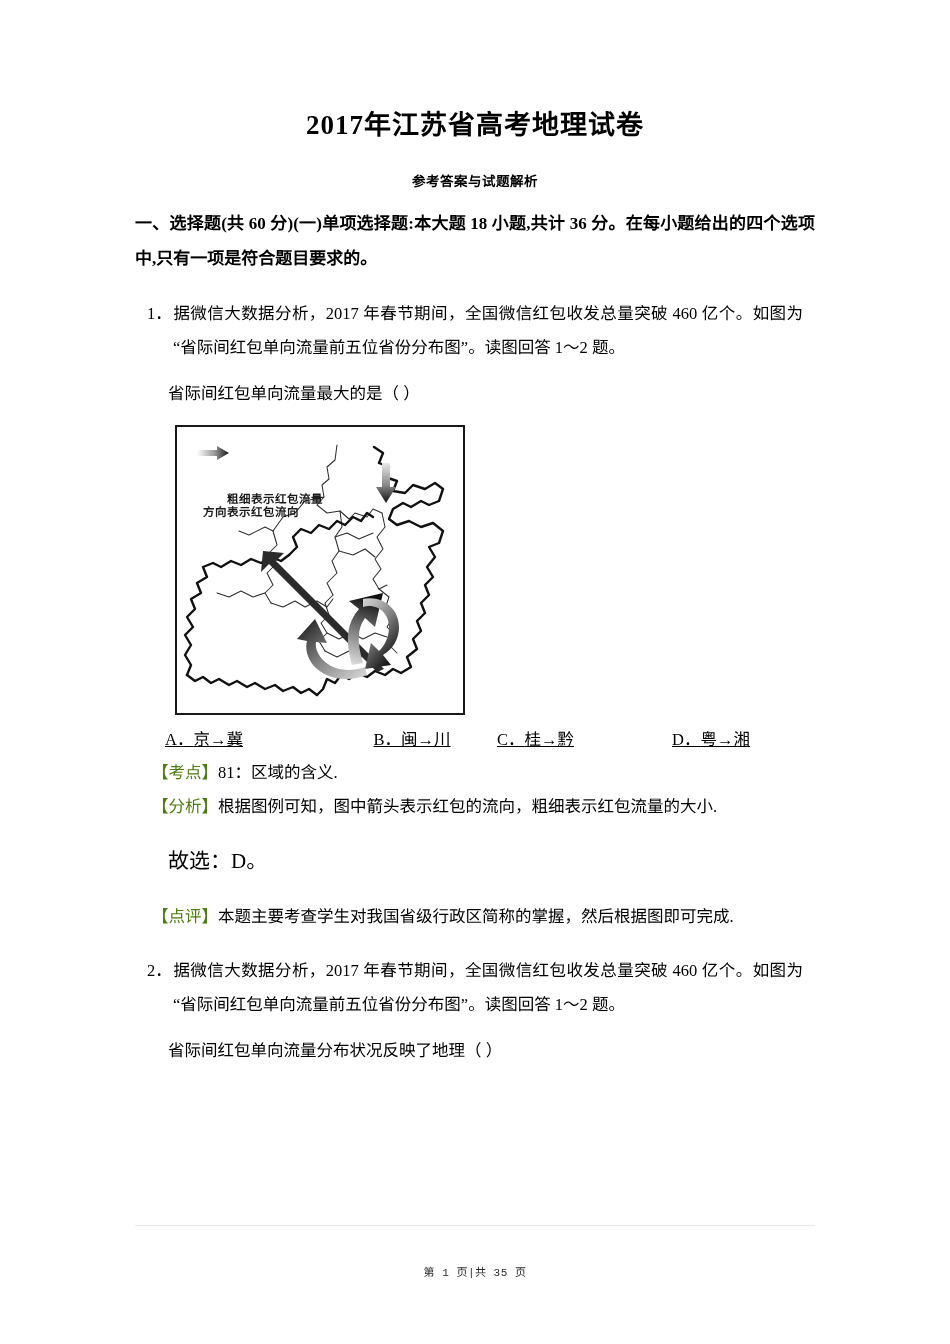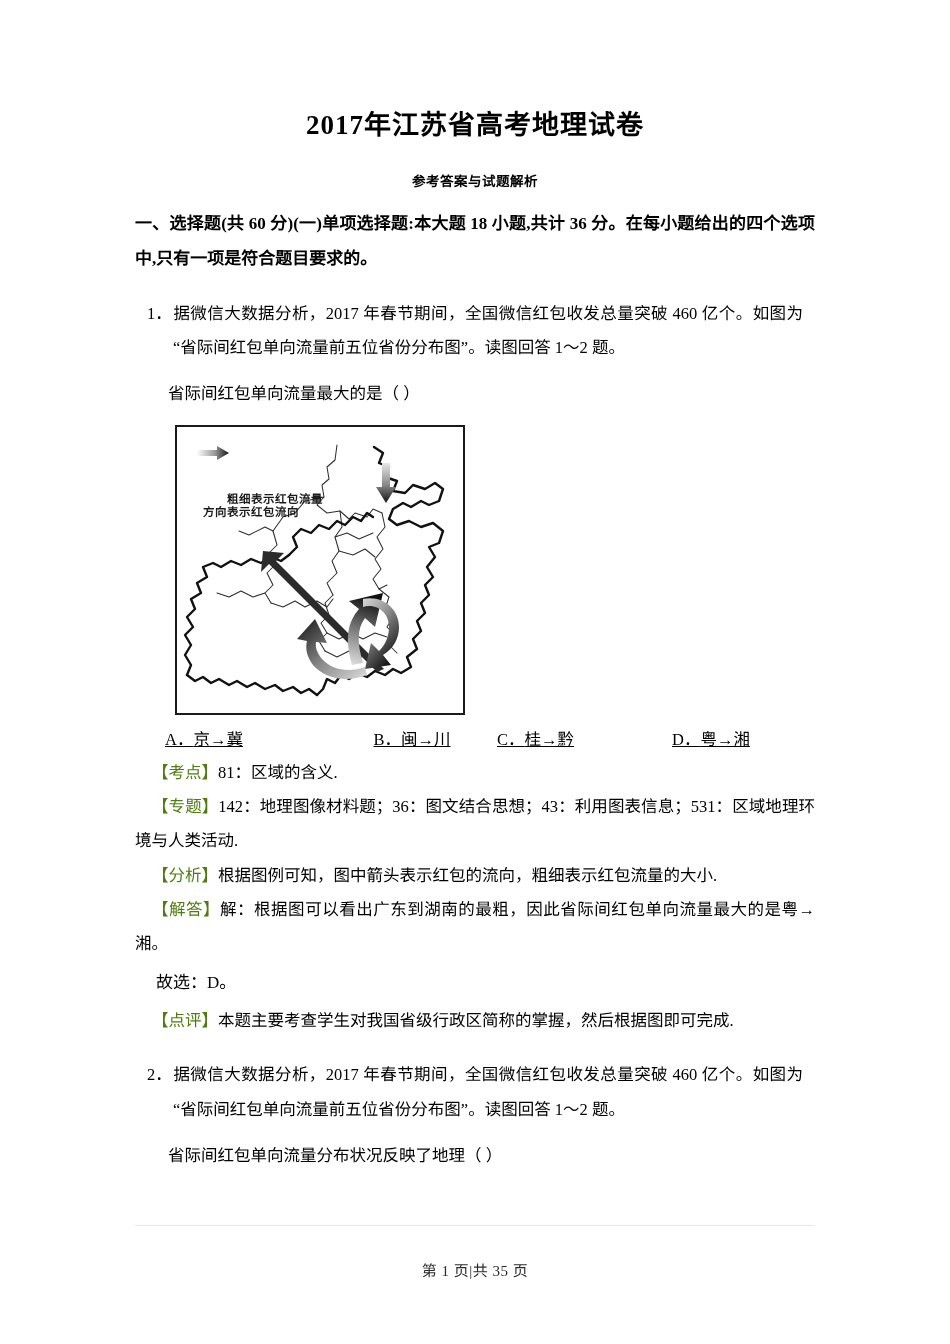--- a/index.html
+++ b/index.html
@@ -126,44 +126,44 @@
     margin: 0;
     text-align: justify;
     text-justify: inter-ideograph;
   }
   .ana-indent { text-indent: 17px; }
   .tag {
     color: #4d7c0f;
     font-weight: normal;
   }
   .plain-line {
-    font-size: 17px;
-    line-height: 2.07;
-    margin: 4px;
+    font-size: 21px;
+    line-height: 2.07;
+    margin: 16px;
   }
   .plain-line.indent { text-indent: 17px; }
   
   .footer {
     position: absolute;
     left: 0;
     right: 0;
     bottom: 64px;
     text-align: center;
   }
   .footer-rule {
     position: absolute;
     left: 135px;
     right: 135px;
     bottom: 118px;
     height: 1px;
     background: #e8e8e8;
   }
   .footer-text {
-    font-family: Liberation Serif, serif;
-    font-size: 15px;
+    font-family: Liberation Mono, monospace;
+    font-size: 11px;
     color: #2a2a2a;
     letter-spacing: 0.5px;
   }
 </style>
 </head>
 <body>
 
 <div class="page">
 
   <h1 class="doc-title">2017年江苏省高考地理试卷</h1>
@@ -263,25 +263,23 @@
 
     <div class="options">
       <span class="opt opt-a"><span>A．</span><span>京→冀</span></span>
       <span class="opt opt-b"><span>B．</span><span>闽→川</span></span>
       <span class="opt opt-c"><span>C．</span><span>桂→黔</span></span>
       <span class="opt opt-d"><span>D．</span><span>粤→湘</span></span>
     </div>
 
     <div class="ana ana-indent"><span class="tag">【考点】</span><span>81：区域的含义.</span></div>
 
-    <div class="ana ana-indent"><span class="tag">【专题】</span><span>142：地理图像材料题；36：图文结合思想；43：利用图表信息；531：区域地理环境与人类活动.</span></div>
 
     <div class="ana ana-indent"><span class="tag">【分析】</span><span>根据图例可知，图中箭头表示红包的流向，粗细表示红包流量的大小.</span></div>
 
-    <div class="ana ana-indent"><span class="tag">【解答】</span><span>解：根据图可以看出广东到湖南的最粗，因此省际间红包单向流量最大的是粤→湘。</span></div>
 
     <div class="plain-line indent">故选：D。</div>
 
     <div class="ana ana-indent"><span class="tag">【点评】</span><span>本题主要考查学生对我国省级行政区简称的掌握，然后根据图即可完成.</span></div>
   </div>
 
   <div class="question">
     <div class="q-stem"><span class="q-num">2．</span><span>据微信大数据分析，2017 年春节期间，全国微信红包收发总量突破 460 亿个。如图为“省际间红包单向流量前五位省份分布图”。读图回答 1～2 题。</span></div>
     <div class="q-sub">省际间红包单向流量分布状况反映了地理（      ）</div>
   </div>

